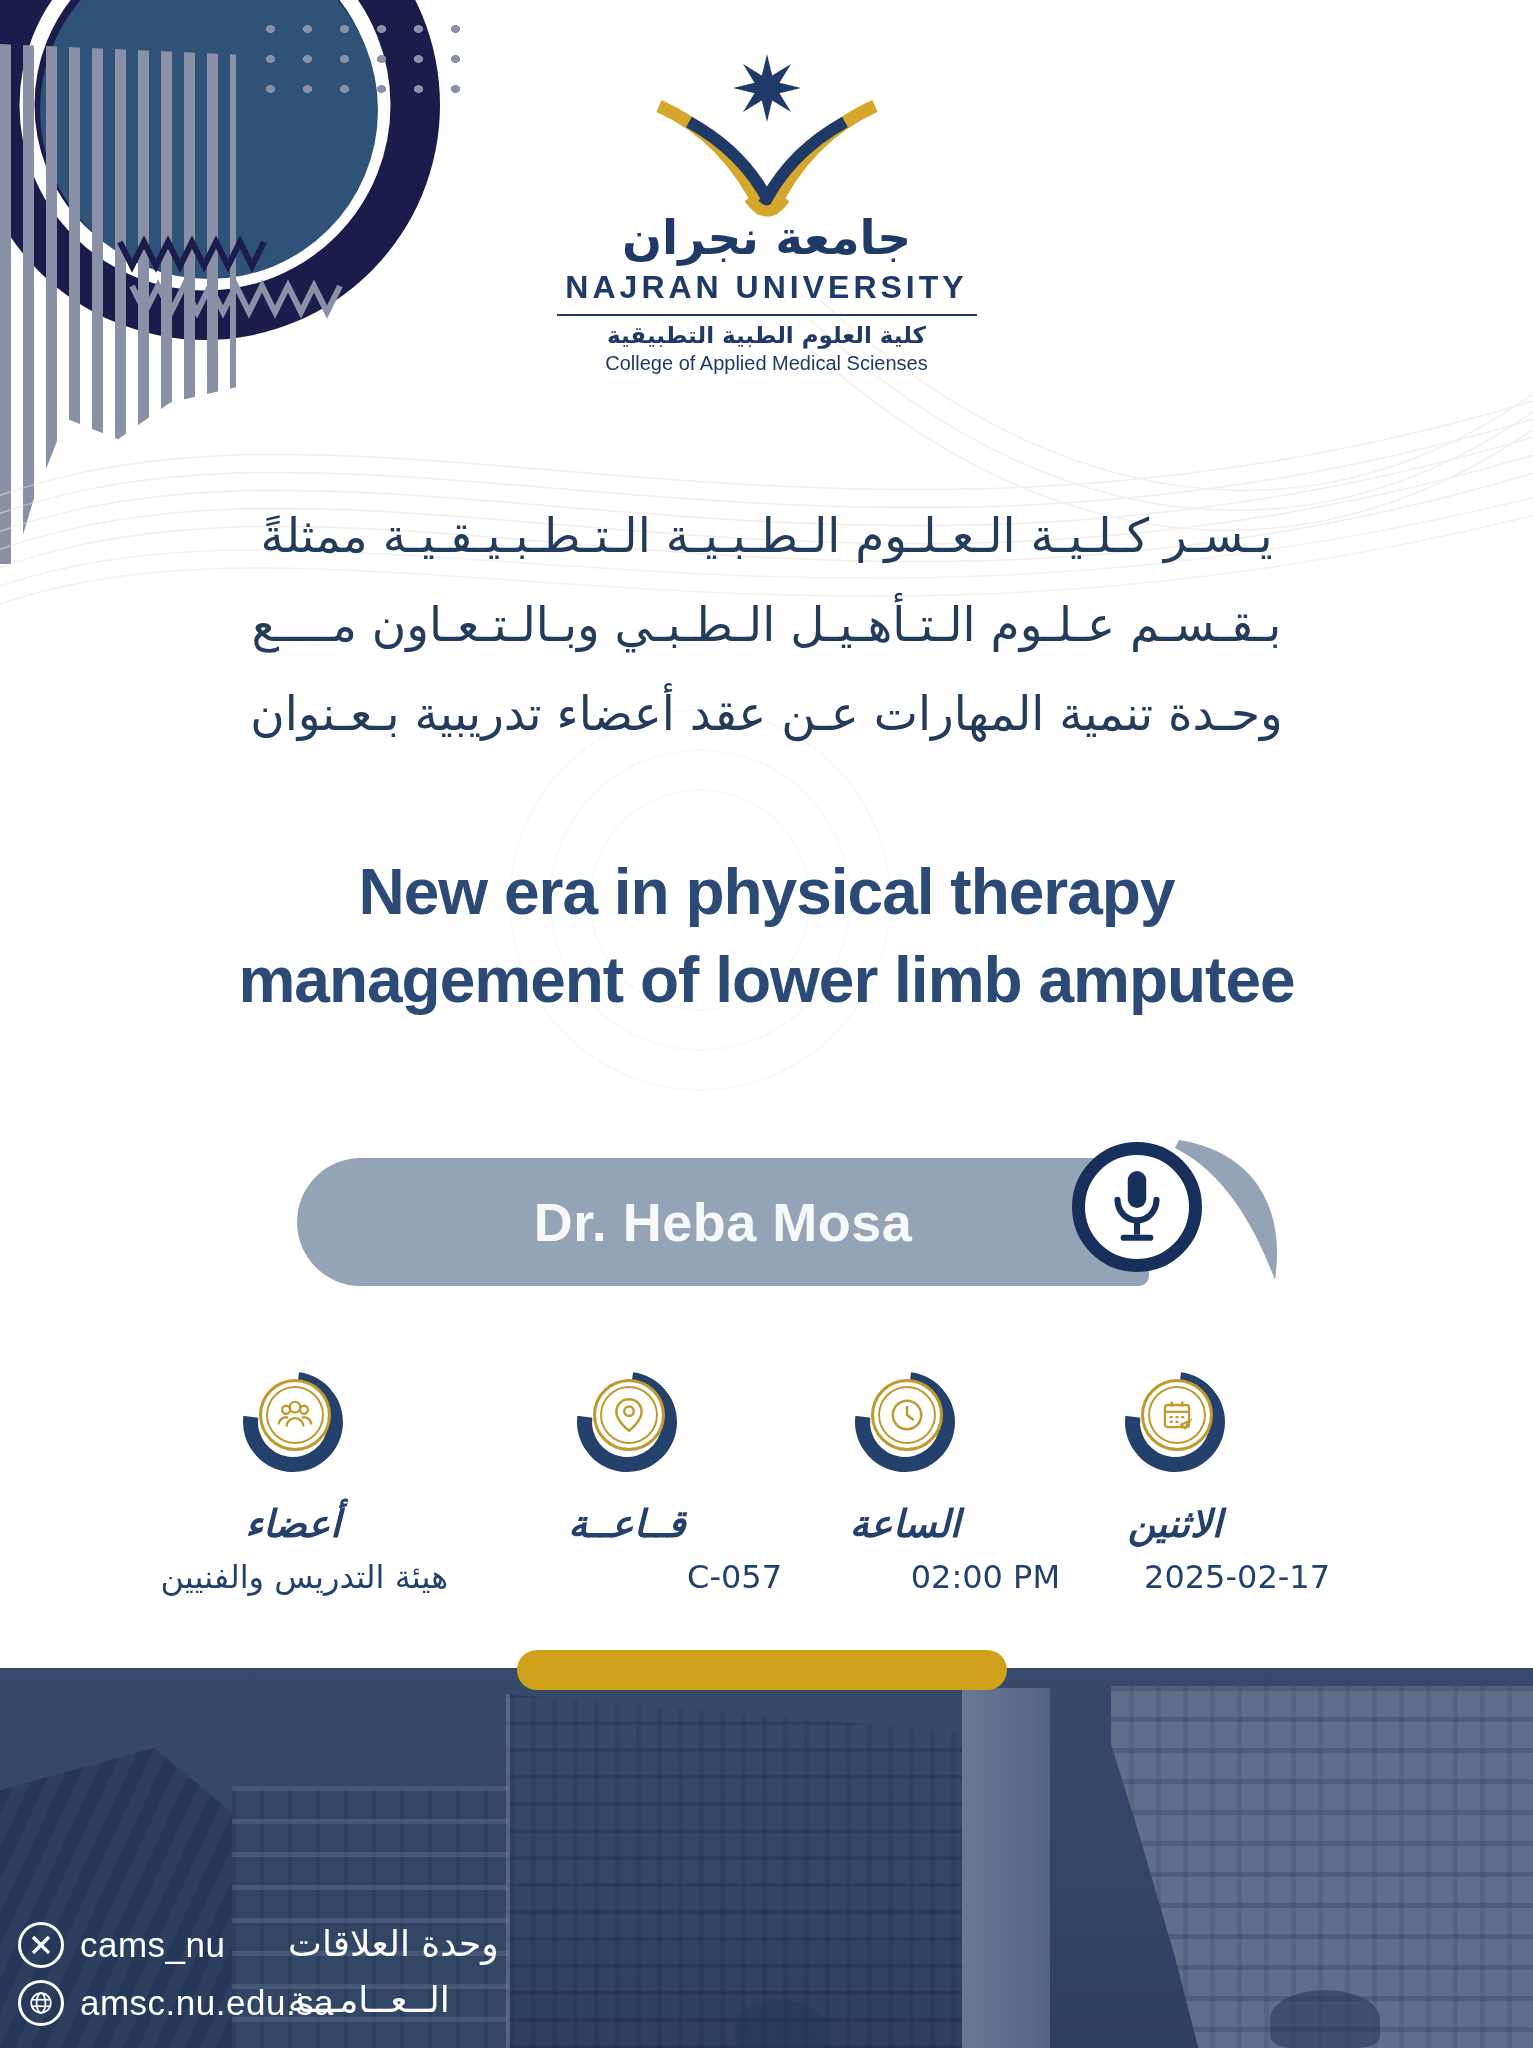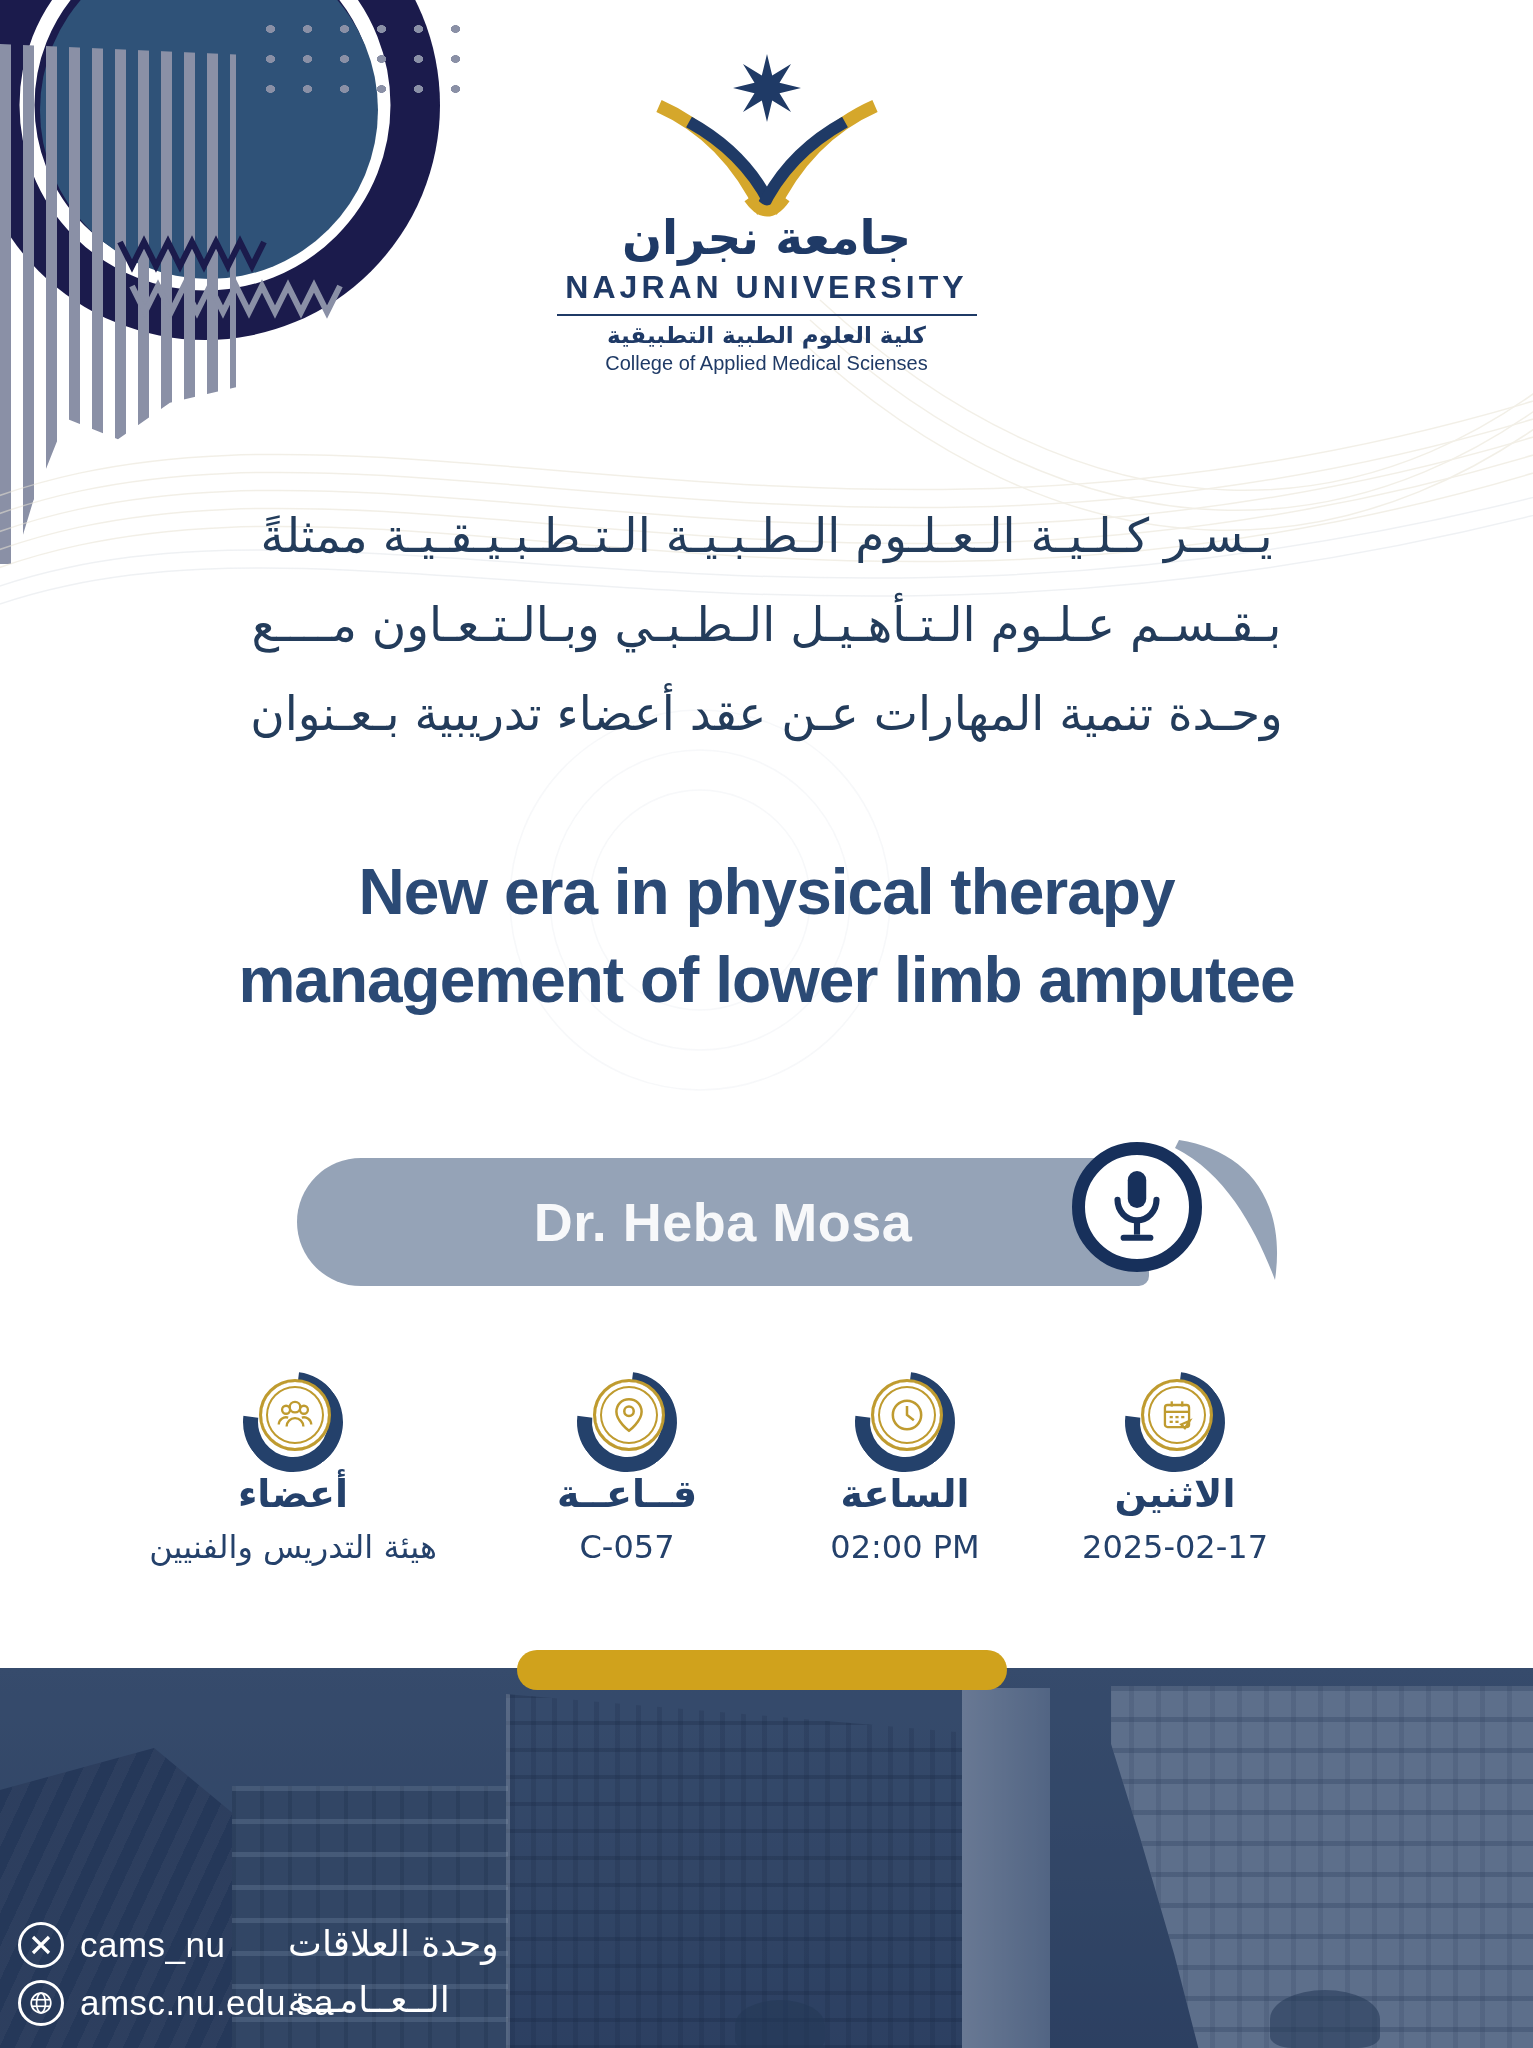--- a/index.html
+++ b/index.html
@@ -48,22 +48,22 @@
   
   .details{position:absolute;left:0;top:1372px;width:100%;height:260px;}
   .d-item{position:absolute;width:310px;text-align:center;top:0;}
   .d-item .icn{position:relative;width:100px;height:100px;margin:0 auto;}
   .d-item .arc{position:absolute;left:0;top:0;width:100px;height:100px;box-sizing:border-box;
     border:15px solid #24416B;border-top-color:transparent;border-radius:50%;transform:rotate(-38deg);}
   .d-item .badge{position:absolute;left:16px;top:7px;width:72px;height:72px;box-sizing:border-box;background:#fff;
     border:3px solid #BF9B2F;border-radius:50%;
     box-shadow:inset 0 0 0 4px #fff,inset 0 0 0 6px #BF9B2F;
     display:flex;align-items:center;justify-content:center;}
-  .d-label{font-family:"DejaVu Sans",sans-serif;font-weight:bold;font-size:38px;color:#24416B;}
-  .d-value{margin-top:12px;font-family:"DejaVu Sans",sans-serif;font-size:32px;color:#24416B;}
+  .d-label{margin-top:30px;font-family:"DejaVu Sans",sans-serif;font-weight:bold;font-size:38px;color:#24416B;font-style:italic;}
+  .d-value{margin-top:12px;font-family:"DejaVu Sans",sans-serif;font-size:32px;color:#24416B;text-align:right;}
   .pos-1{left:138px;} .pos-2{left:472px;} .pos-3{left:750px;} .pos-4{left:1020px;}
 
   
   .gold-bar{position:absolute;left:517px;top:1650px;width:490px;height:40px;border-radius:20px;background:#D0A21C;z-index:6;}
 
   
   .footer{position:absolute;left:0;top:1668px;width:1533px;height:380px;overflow:hidden;
     background:linear-gradient(180deg,#41597B 0%,#3A5172 55%,#31476A 100%);}
   .footer *{box-sizing:border-box;}
   .b-wedge{position:absolute;left:0;top:80px;width:335px;height:300px;background:#263A5C;

